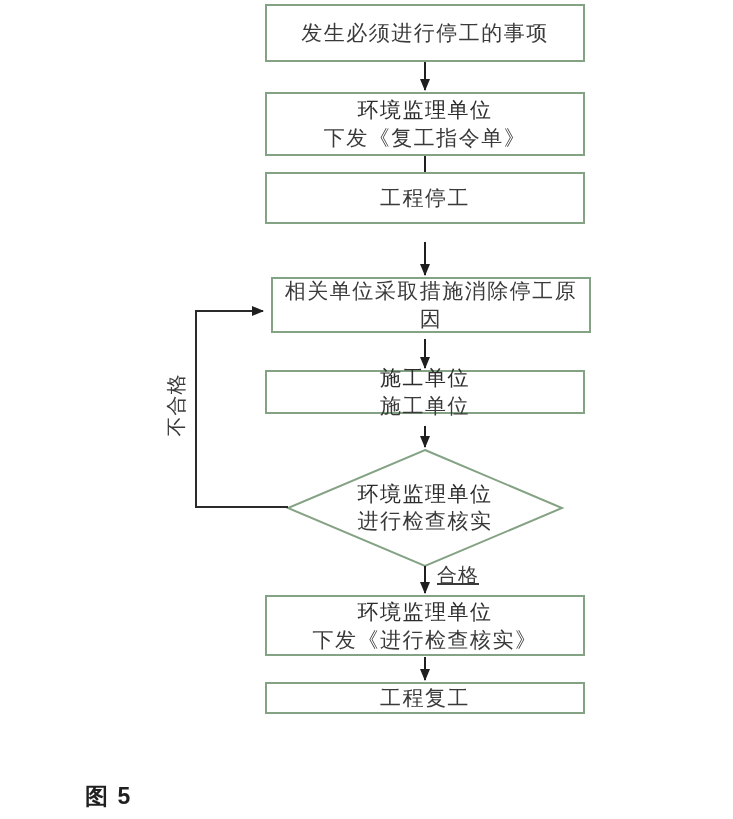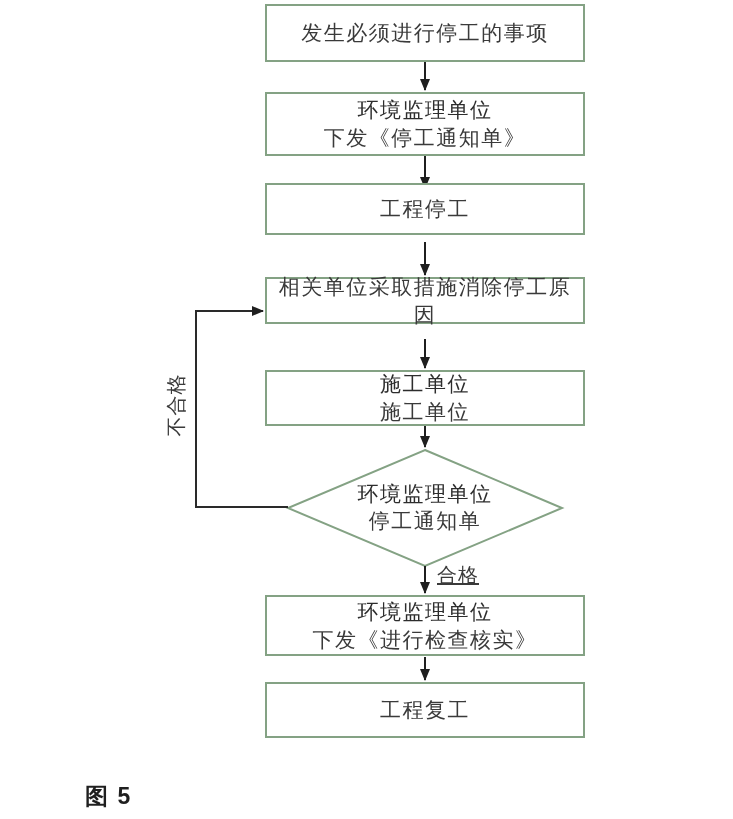--- a/index.html
+++ b/index.html
@@ -114,48 +114,48 @@
 
     <polyline points="288,507 196,507 196,311 263,311" fill="none" stroke="#2a2a2a" stroke-width="2" marker-end="url(#arrowhead)"></polyline>
   </svg>
 
   <div class="node" style="top:4px; height:58px;">
     <div>发生必须进行停工的事项</div>
   </div>
 
   <div class="node" style="top:92px; height:64px;">
     <div class="bold">环境监理单位</div>
-    <div>下发《停工通知单》</div>
+    <div>下发《复工指令单》</div>
   </div>
 
-  <div class="node" style="top:183px; height:52px;">
+  <div class="node" style="top:172px; height:52px;">
     <div>工程停工</div>
   </div>
 
-  <div class="node" style="top:277px; height:47px;">
+  <div class="node" style="top:277px; height:56px;margin-left:6px;">
     <div>相关单位采取措施消除停工原</div>
     <div>因</div>
   </div>
 
-  <div class="node" style="top:370px; height:56px;">
+  <div class="node" style="top:370px; height:44px;">
     <div class="bold">施工单位</div>
     <div>施工单位</div>
   </div>
 
   <div class="diamond-text">
     <div class="bold">环境监理单位</div>
-    <div>停工通知单</div>
+    <div>进行检查核实</div>
   </div>
 
   <div class="node" style="top:595px; height:61px;">
     <div class="bold">环境监理单位</div>
     <div>下发《进行检查核实》</div>
   </div>
 
-  <div class="node" style="top:682px; height:56px;">
+  <div class="node" style="top:682px; height:32px;">
     <div>工程复工</div>
   </div>
 
   <div class="edge-label edge-label-pass">合格</div>
   <div class="edge-label edge-label-fail">不合格</div>
 
   <div class="caption">
     <span>图 5</span>
   </div>
 

